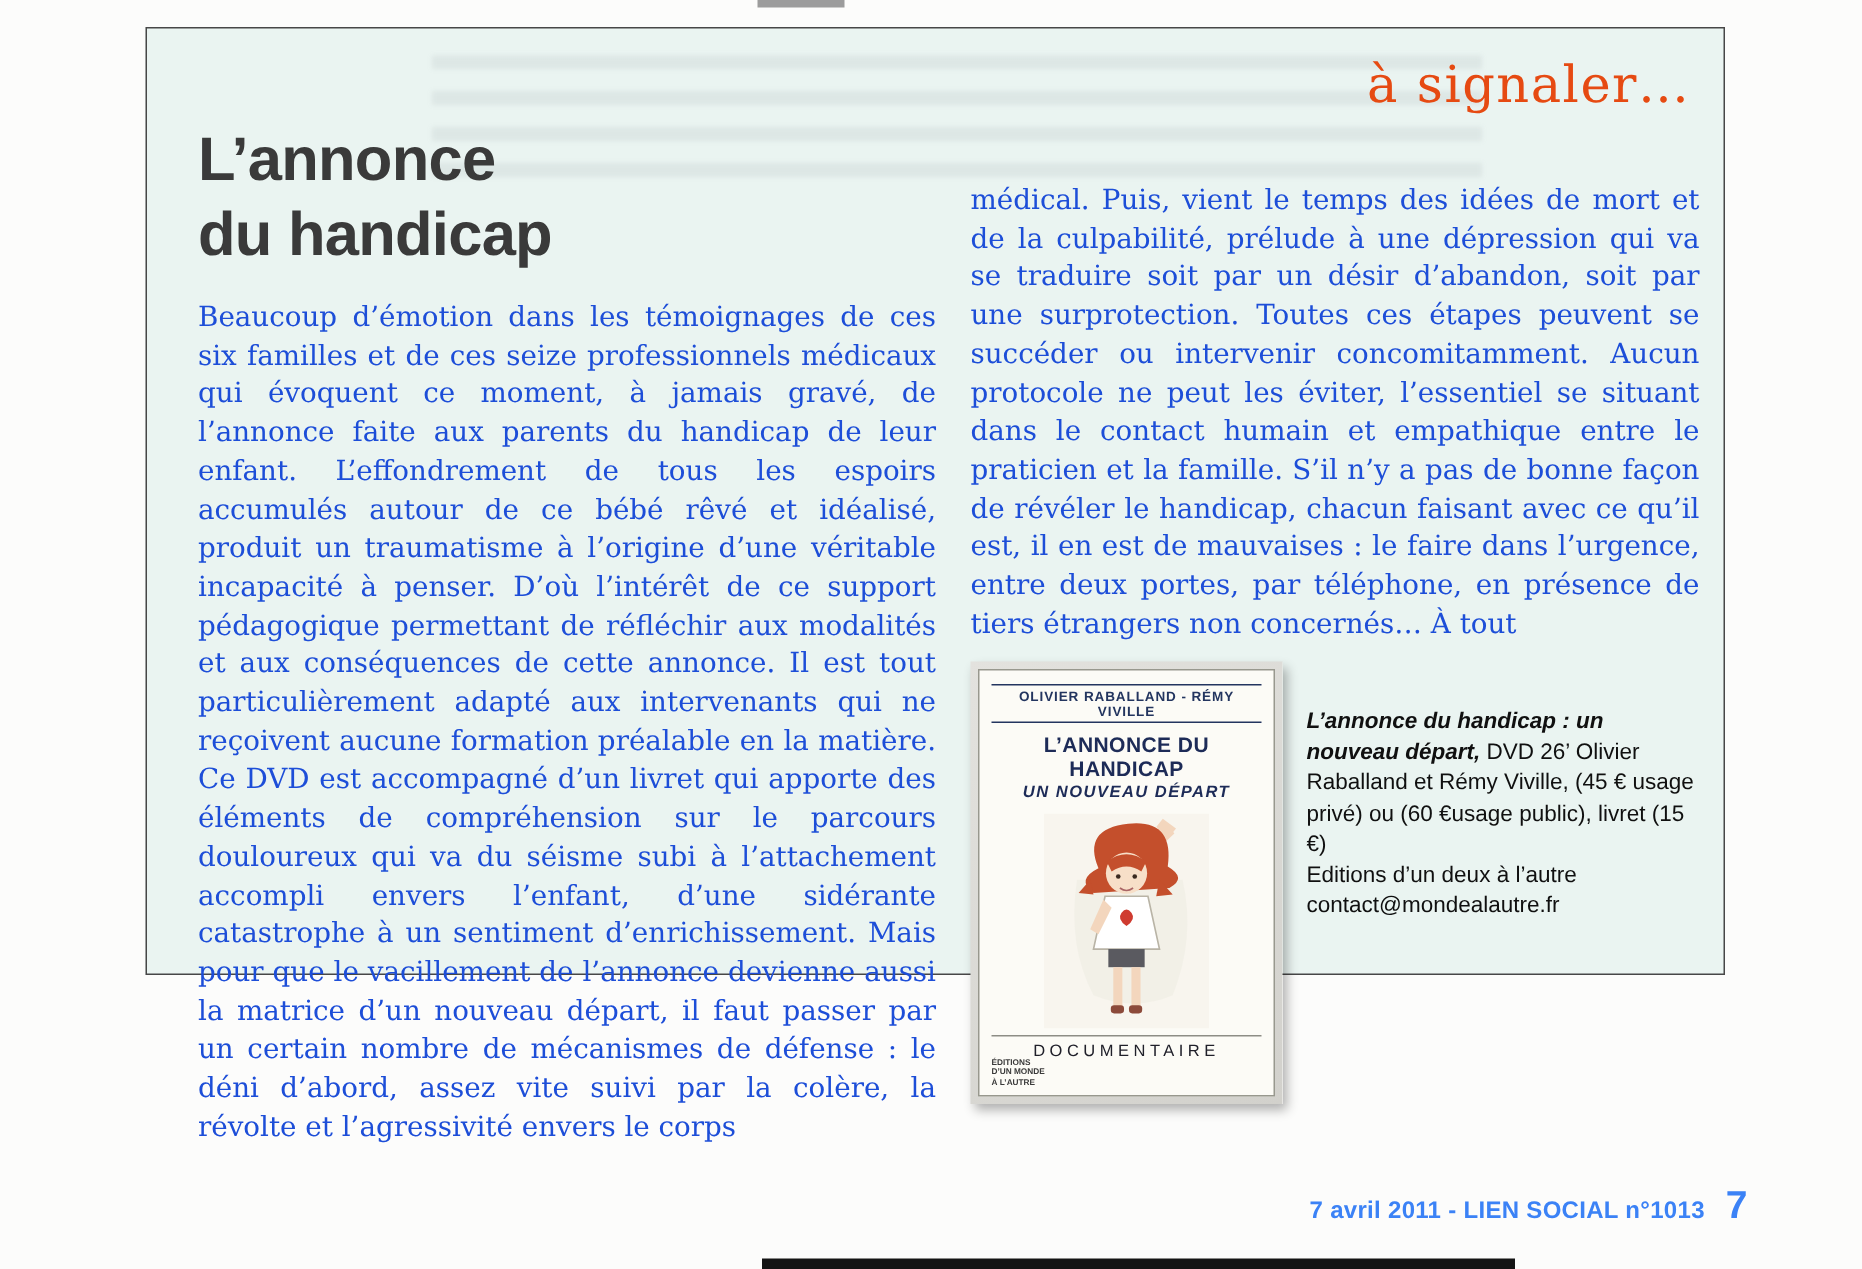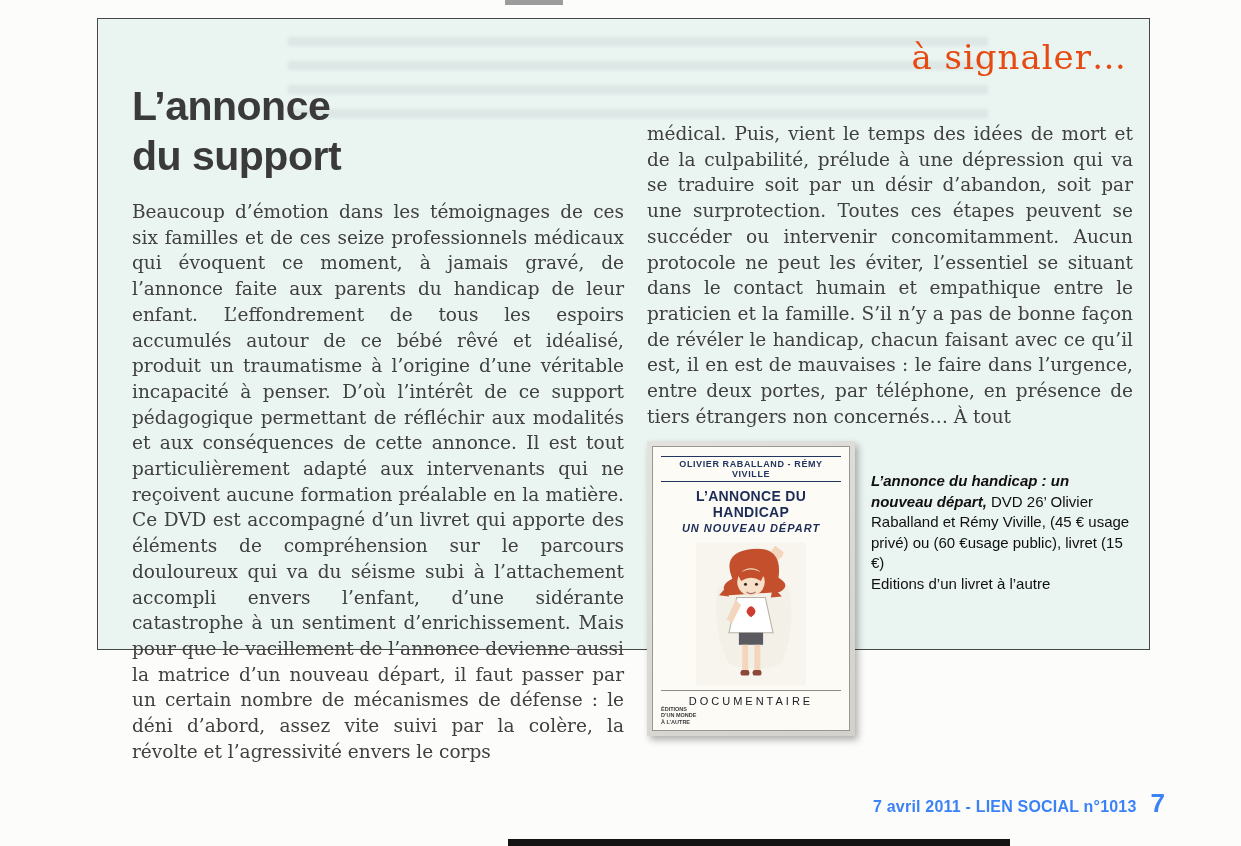--- a/index.html
+++ b/index.html
@@ -36,21 +36,21 @@
     color:#e64a12; letter-spacing:1px;
   }
 
   .article-title {
     position:absolute; left:34px; top:62px;
     font-family:"Liberation Sans", sans-serif;
     font-size:41px; line-height:50px; font-weight:600;
     color:#3a3a3a; letter-spacing:-0.5px;
   }
 
-  .body-text { font-size:18.5px; line-height:25.7px; text-align:justify; color:#404040; }
+  .body-text { font-size:18.5px; line-height:25.7px; text-align:justify; color:#1d4ed8; }
 
   .col-left  { position:absolute; left:34px;  top:180px; width:492px; }
   .col-right { position:absolute; left:549px; top:102px; width:486px; }
 
   .media-row { display:flex; margin-top:12px; align-items:flex-start; }
 
   
   .dvd-block {
     flex:0 0 auto; width:208px;
     background:linear-gradient(145deg,#e3e2de,#d2d1cc);
@@ -111,21 +111,21 @@
 <body>
 
 <div class="frame">
 
   <div class="ghost"></div>
 
   <div class="section-label">à signaler…</div>
 
   <h1 class="article-title">
     <span>L’annonce</span><br>
-    <span>du support</span>
+    <span>du handicap</span>
   </h1>
 
   <div class="col-left body-text">Beaucoup d’émotion dans les témoignages de ces six familles et de ces seize professionnels médicaux qui évoquent ce moment, à jamais gravé, de l’annonce faite aux parents du handicap de leur enfant. L’effondrement de tous les espoirs accumulés autour de ce bébé rêvé et idéalisé, produit un traumatisme à l’origine d’une véritable incapacité à penser. D’où l’intérêt de ce support pédagogique permettant de réfléchir aux modalités et aux conséquences de cette annonce. Il est tout particulièrement adapté aux intervenants qui ne reçoivent aucune formation préalable en la matière. Ce DVD est accompagné d’un livret qui apporte des éléments de compréhension sur le parcours douloureux qui va du séisme subi à l’attachement accompli envers l’enfant, d’une sidérante catastrophe à un sentiment d’enrichissement. Mais pour que le vacillement de l’annonce devienne aussi la matrice d’un nouveau départ, il faut passer par un certain nombre de mécanismes de défense : le déni d’abord, assez vite suivi par la colère, la révolte et l’agressivité envers le corps</div>
 
   <div class="col-right">
     <p class="body-text">médical. Puis, vient le temps des idées de mort et de la culpabilité, prélude à une dépression qui va se traduire soit par un désir d’abandon, soit par une surprotection. Toutes ces étapes peuvent se succéder ou intervenir concomitamment. Aucun protocole ne peut les éviter, l’essentiel se situant dans le contact humain et empathique entre le praticien et la famille. S’il n’y a pas de bonne façon de révéler le handicap, chacun faisant avec ce qu’il est, il en est de mauvaises : le faire dans l’urgence, entre deux portes, par téléphone, en présence de tiers étrangers non concernés… À tout</p>
 
     <div class="media-row">
 
       <div class="dvd-block">
@@ -171,21 +171,22 @@
             <div>D’UN MONDE</div>
             <div>À L’AUTRE</div>
           </div>
         </div>
       </div>
 
       <div class="wrap-col">
 
         <div class="caption">
           <p><span class="cap-title">L’annonce du handicap : un nouveau départ,</span><span> DVD 26’ Olivier Raballand et Rémy Viville, (45 € usage privé) ou (60 €usage public), livret (15 €)</span></p>
-          <div>Editions d’un livret à l’autre</div>
+          <div>Editions d’un deux à l’autre</div>
+          <div>contact@mondealautre.fr</div>
         </div>
       </div>
 
     </div>
   </div>
 
 </div>
 
 <div class="footer">
   <span class="footer-text">7 avril 2011 - LIEN SOCIAL n°1013</span>

